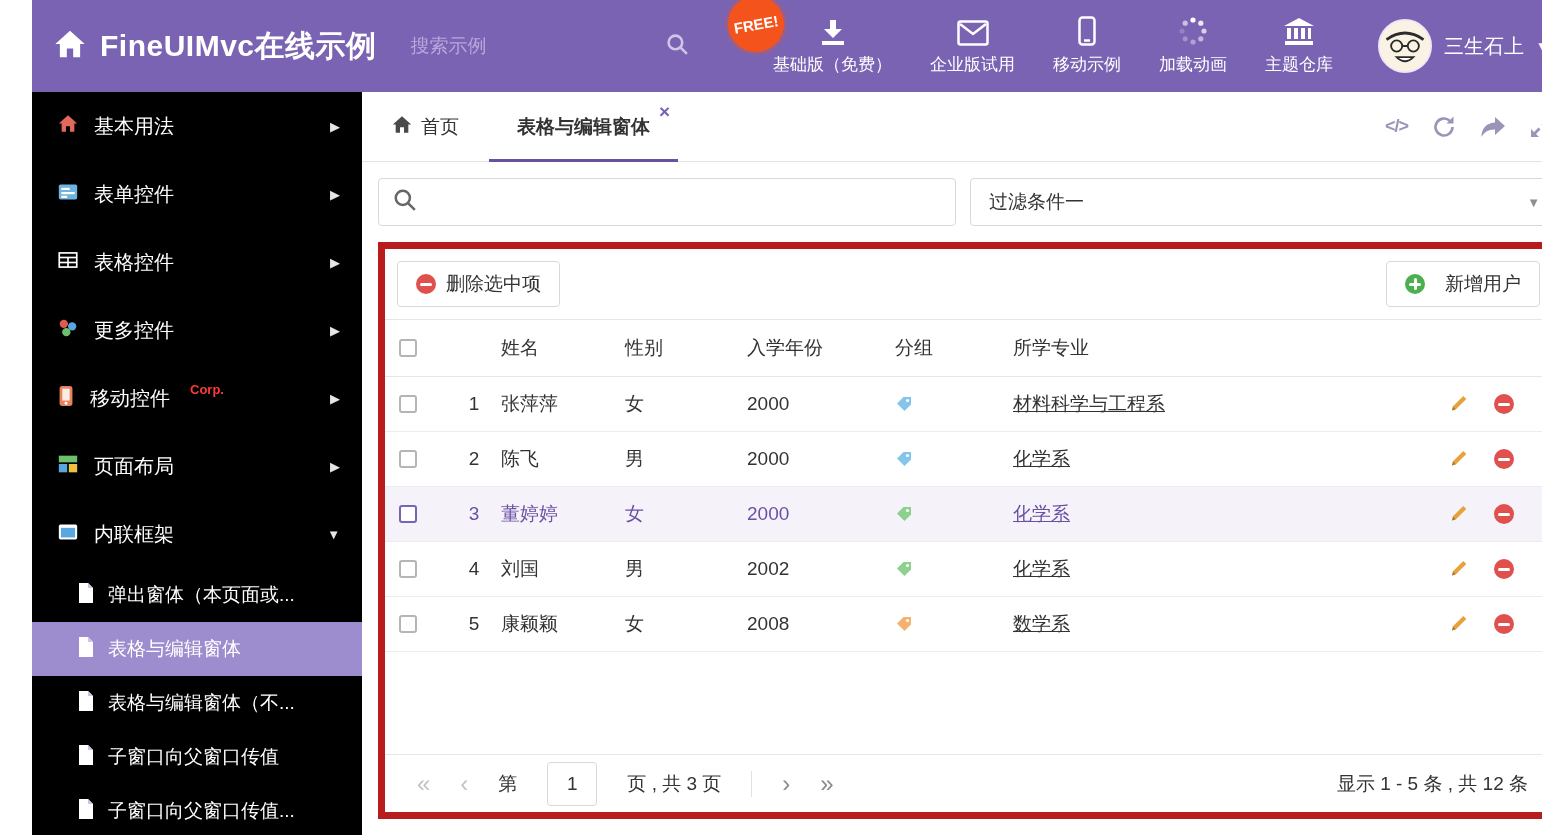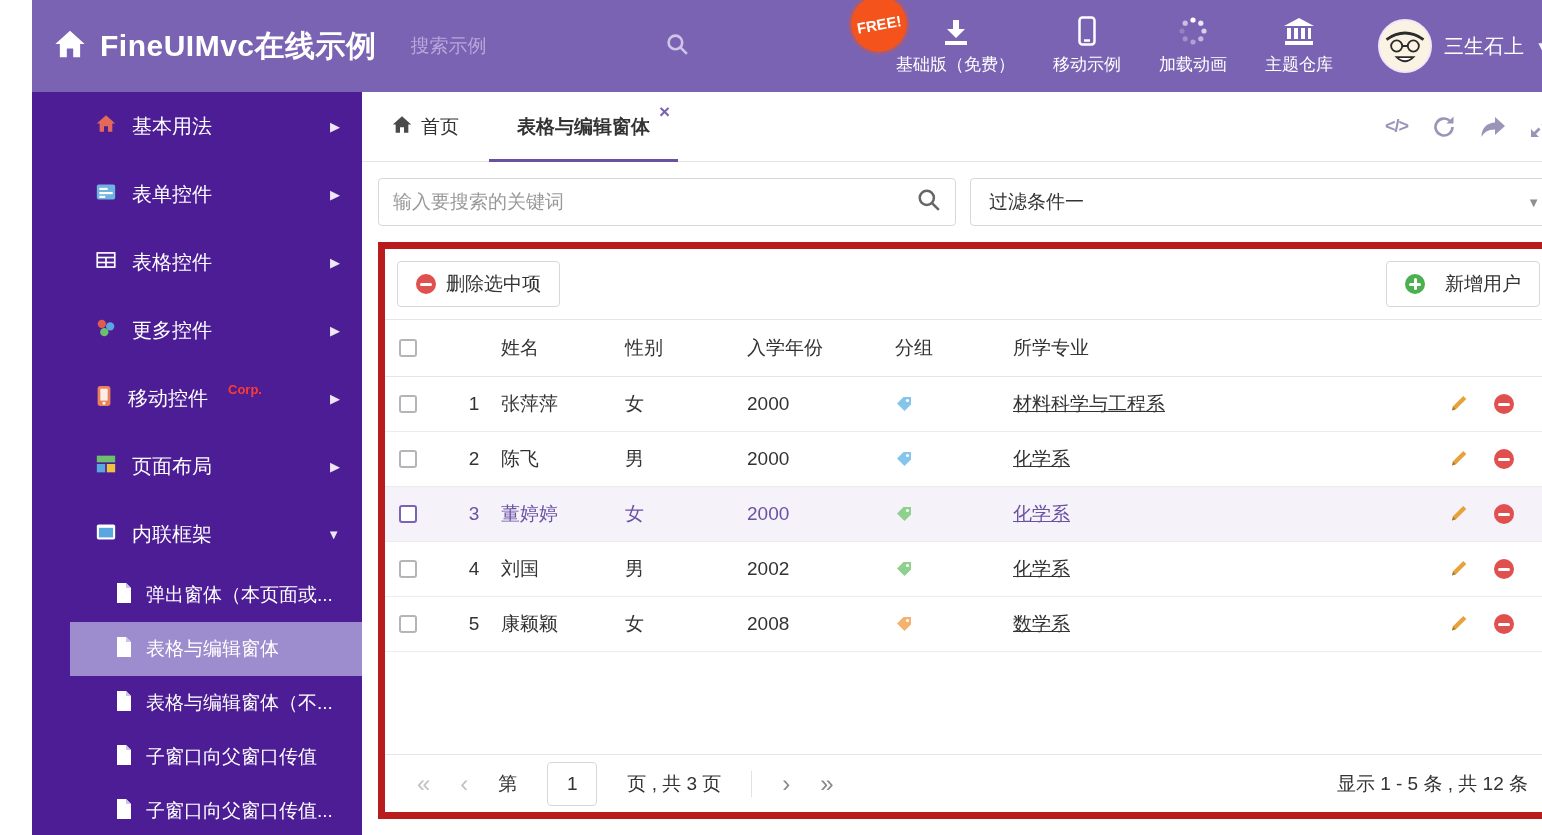--- a/index.html
+++ b/index.html
@@ -18,21 +18,21 @@
   .hnav { display:flex; margin-left:auto; margin-right:26px; }
   .hnav-item { position:relative; display:flex; flex-direction:column; align-items:center; justify-content:center; gap:7px; padding:0 19px; font-size:17px; cursor:pointer; height:92px; }
   .hnav-item .nav-ico { height:30px; display:flex; align-items:flex-end; }
   .free-badge { position:absolute; top:-4px; left:-26px; width:56px; height:56px; border-radius:50%; background:#f4531c; color:#fff; display:flex; align-items:center; justify-content:center; font-weight:800; font-size:15px; transform:rotate(-10deg); box-shadow:0 0 0 3px rgba(244,83,28,.25); z-index:3; }
   .userbox { display:flex; align-items:center; gap:12px; cursor:pointer; }
   .avatar { width:54px; height:54px; border-radius:50%; overflow:hidden; background:#faf3e3; border:2px solid #efe6f8; }
   .username { font-size:20px; }
   .caret { font-size:12px; opacity:.95; }
 
   
-  .sidebar { background:#4c1d95; color:#fff; overflow:hidden;padding-left:38px; }
+  .sidebar { background:#000000; color:#fff; overflow:hidden; }
   .snav-item { height:68px; display:flex; align-items:center; gap:16px; padding:0 22px 0 26px; font-size:20px; cursor:pointer; }
   .snav-item .arrow { margin-left:auto; font-size:13px; opacity:.9; }
   .corp-badge { color:#ff3b30; font-size:13px; font-weight:700; margin-left:4px; align-self:flex-start; margin-top:18px; }
   .sub-item { height:54px; display:flex; align-items:center; gap:14px; padding-left:46px; font-size:19px; cursor:pointer; white-space:nowrap; }
   .sub-item.active { background:#9d8cce; }
 
   
   .main { display:flex; flex-direction:column; min-width:0; background:#fff; }
   .tabbar { height:70px; border-bottom:1px solid #e4e4e4; display:flex; align-items:center; padding:0 22px 0 14px; flex:none; }
   .tab-home { display:flex; align-items:center; gap:9px; font-size:19px; color:#333; padding:0 16px; cursor:pointer; }
@@ -111,20 +111,29 @@
     <nav class="hnav">
       <div class="hnav-item">
         <span class="free-badge">FREE!</span>
         <span class="nav-ico">
           <svg width="30" height="28" viewBox="0 0 30 28">
               <path fill="#fff" d="M12 2h6v9h6l-9 9-9-9h6z"></path>
               <path fill="#fff" d="M4 23h22v4H4z"></path>
             </svg>
         </span>
         <span>基础版（免费）</span>
+      </div>
+      <div class="hnav-item">
+        <span class="nav-ico">
+          <svg width="32" height="26" viewBox="0 0 32 26">
+              <rect x="1.5" y="1.5" width="29" height="23" rx="2" fill="none" stroke="#fff" stroke-width="2.5"></rect>
+              <path d="M3 4l13 10L29 4" fill="none" stroke="#fff" stroke-width="2.5"></path>
+            </svg>
+        </span>
+        <span>企业版试用</span>
       </div>
       <div class="hnav-item">
         <span class="nav-ico">
           <svg width="18" height="30" viewBox="0 0 18 30">
               <rect x="1.5" y="1.5" width="15" height="27" rx="3" fill="none" stroke="#fff" stroke-width="2.5"></rect>
               <line x1="6" y1="24.5" x2="12" y2="24.5" stroke="#fff" stroke-width="2.5"></line>
             </svg>
         </span>
         <span>移动示例</span>
       </div>
@@ -308,21 +317,20 @@
               <path d="M13 1h8v8l-3-3-4.5 4.5-2-2L16 4zM9 21H1v-8l3 3 4.5-4.5 2 2L6 18z" fill="#9b94b8"></path>
             </svg>
         </span>
       </div>
     </div>
 
     <div class="content">
 
       <div class="filter-row">
         <div class="search-box">
-          <input placeholder="输入要搜索的关键词" style="">
           <span>
             <svg width="24" height="24" viewBox="0 0 22 22">
                 <circle cx="9" cy="9" r="6.5" fill="none" stroke="#666" stroke-width="2.3"></circle>
                 <line x1="14" y1="14" x2="20" y2="20" stroke="#666" stroke-width="2.3"></line>
               </svg>
           </span>
         </div>
         <div class="dropdown">
           <span>过滤条件一</span>
           <span class="caret">▼</span>

